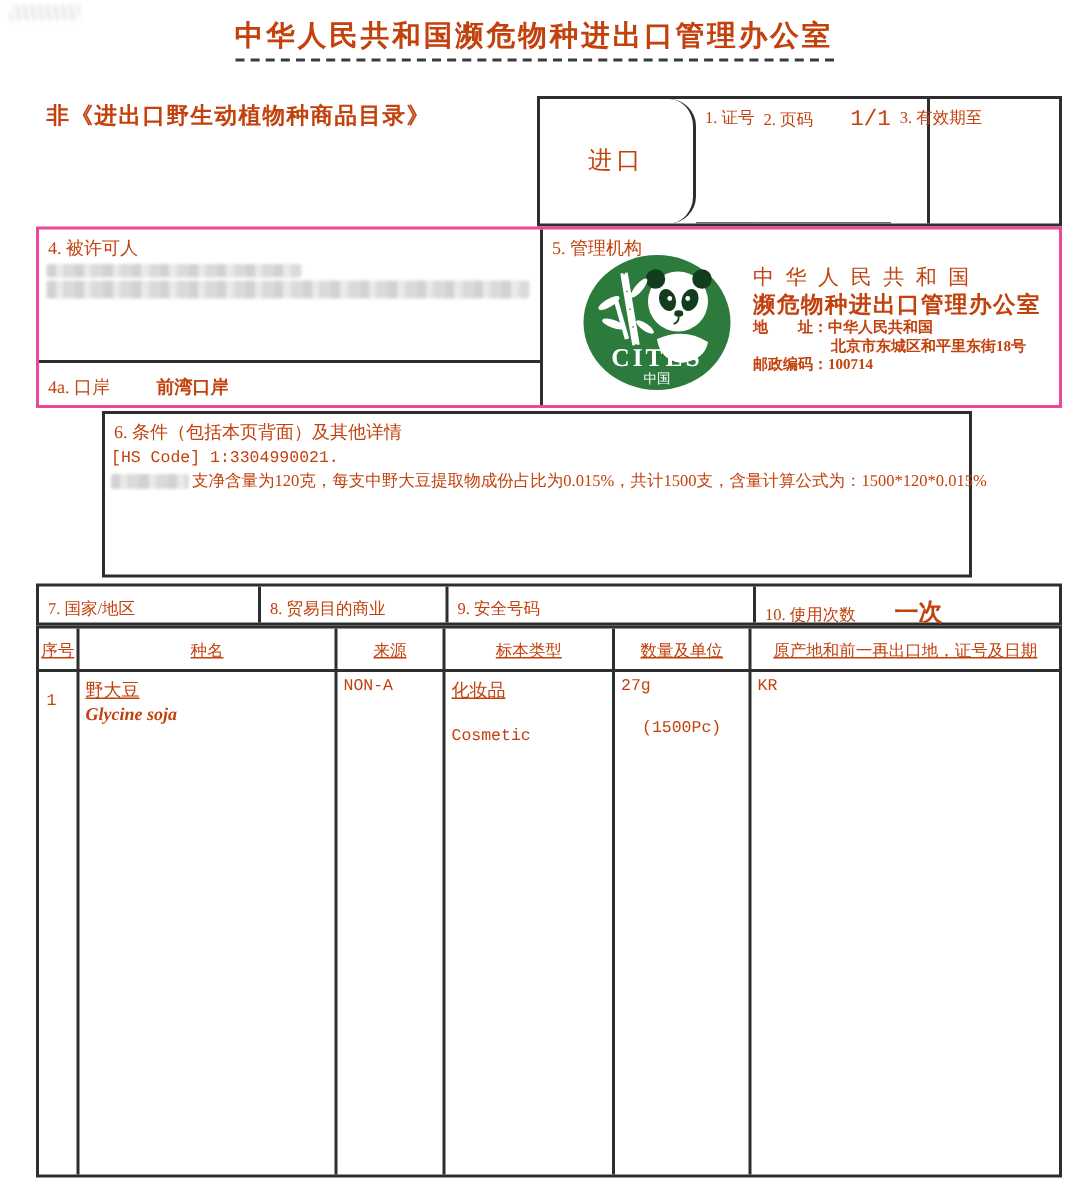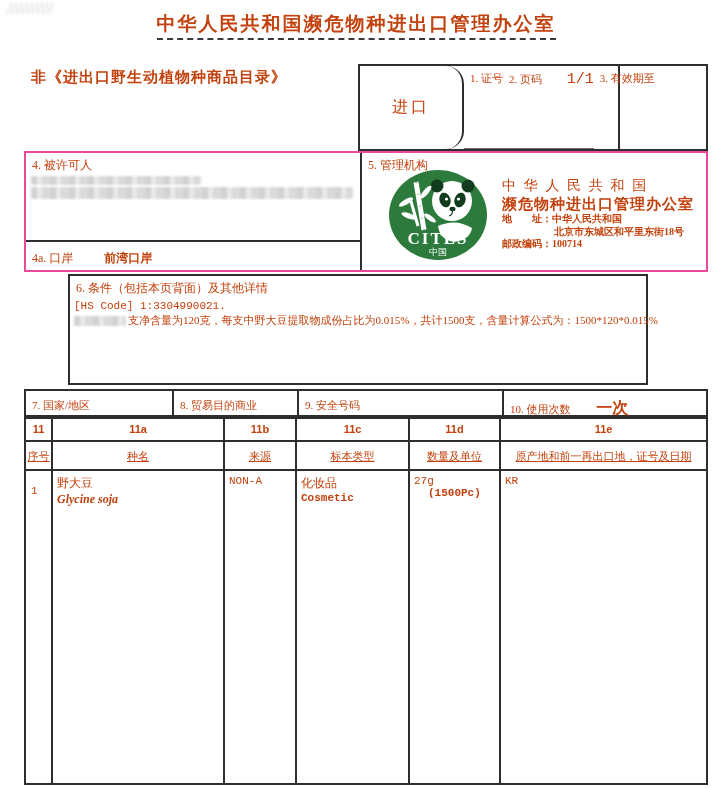--- a/index.html
+++ b/index.html
@@ -69,24 +69,24 @@
     font-family:"Liberation Sans","DejaVu Sans",sans-serif;font-weight:bold;font-size:11px;}
   .code-row > div{border-right:2px solid #2e2e2e;text-align:center;padding-top:4px;box-sizing:border-box;}
   .code-row > div:last-child{border-right:none;}
   .head-row{height:27px;border-bottom:2px solid #2e2e2e;font-size:11px;text-decoration:underline;}
   .head-row > div{border-right:2px solid #2e2e2e;text-align:center;padding-top:7px;box-sizing:border-box;white-space:nowrap;overflow:hidden;}
   .head-row > div:last-child{border-right:none;}
   .body-row{flex:1;}
   .body-row > div{border-right:2px solid #2e2e2e;padding:4px 4px 0 4px;box-sizing:border-box;}
   .body-row > div:last-child{border-right:none;}
   .cell-no{text-align:left;font-family:"Liberation Mono","DejaVu Sans Mono",monospace;font-size:11px;padding-top:14px !important;padding-left:5px !important;}
-  .sp-cn{font-size:12px;}
+  .sp-cn{font-size:12px;text-decoration:underline;}
   .sp-latin{font-size:12px;font-weight:bold;font-style:italic;}
   .mono{font-family:"Liberation Mono","DejaVu Sans Mono",monospace;font-size:11px;}
-  .gap10{margin-top:0;font-weight:bold;}
+  .gap10{margin-top:16px;}
   .qty2{padding-left:14px;}
 </style>
 </head>
 <body>
 
 <div class="sheet">
 
   <div class="scribble"></div>
 
   <div class="title">
@@ -173,28 +173,20 @@
     <div class="secC-cell c7">7. 国家/地区</div>
     <div class="secC-cell c8">8. 贸易目的商业</div>
     <div class="secC-cell c9">9. 安全号码</div>
     <div class="secC-cell c10">
       <span>10. 使用次数</span>
       <span class="use-val">一次</span>
     </div>
   </div>
 
   <div class="secD">
-    <div class="grid-row code-row">
-      <div>11</div>
-      <div>11a</div>
-      <div>11b</div>
-      <div>11c</div>
-      <div>11d</div>
-      <div>11e</div>
-    </div>
     <div class="grid-row head-row">
       <div>序号</div>
       <div>种名</div>
       <div>来源</div>
       <div>标本类型</div>
       <div>数量及单位</div>
       <div>原产地和前一再出口地，证号及日期</div>
     </div>
     <div class="grid-row body-row">
       <div class="cell-no">1</div>

